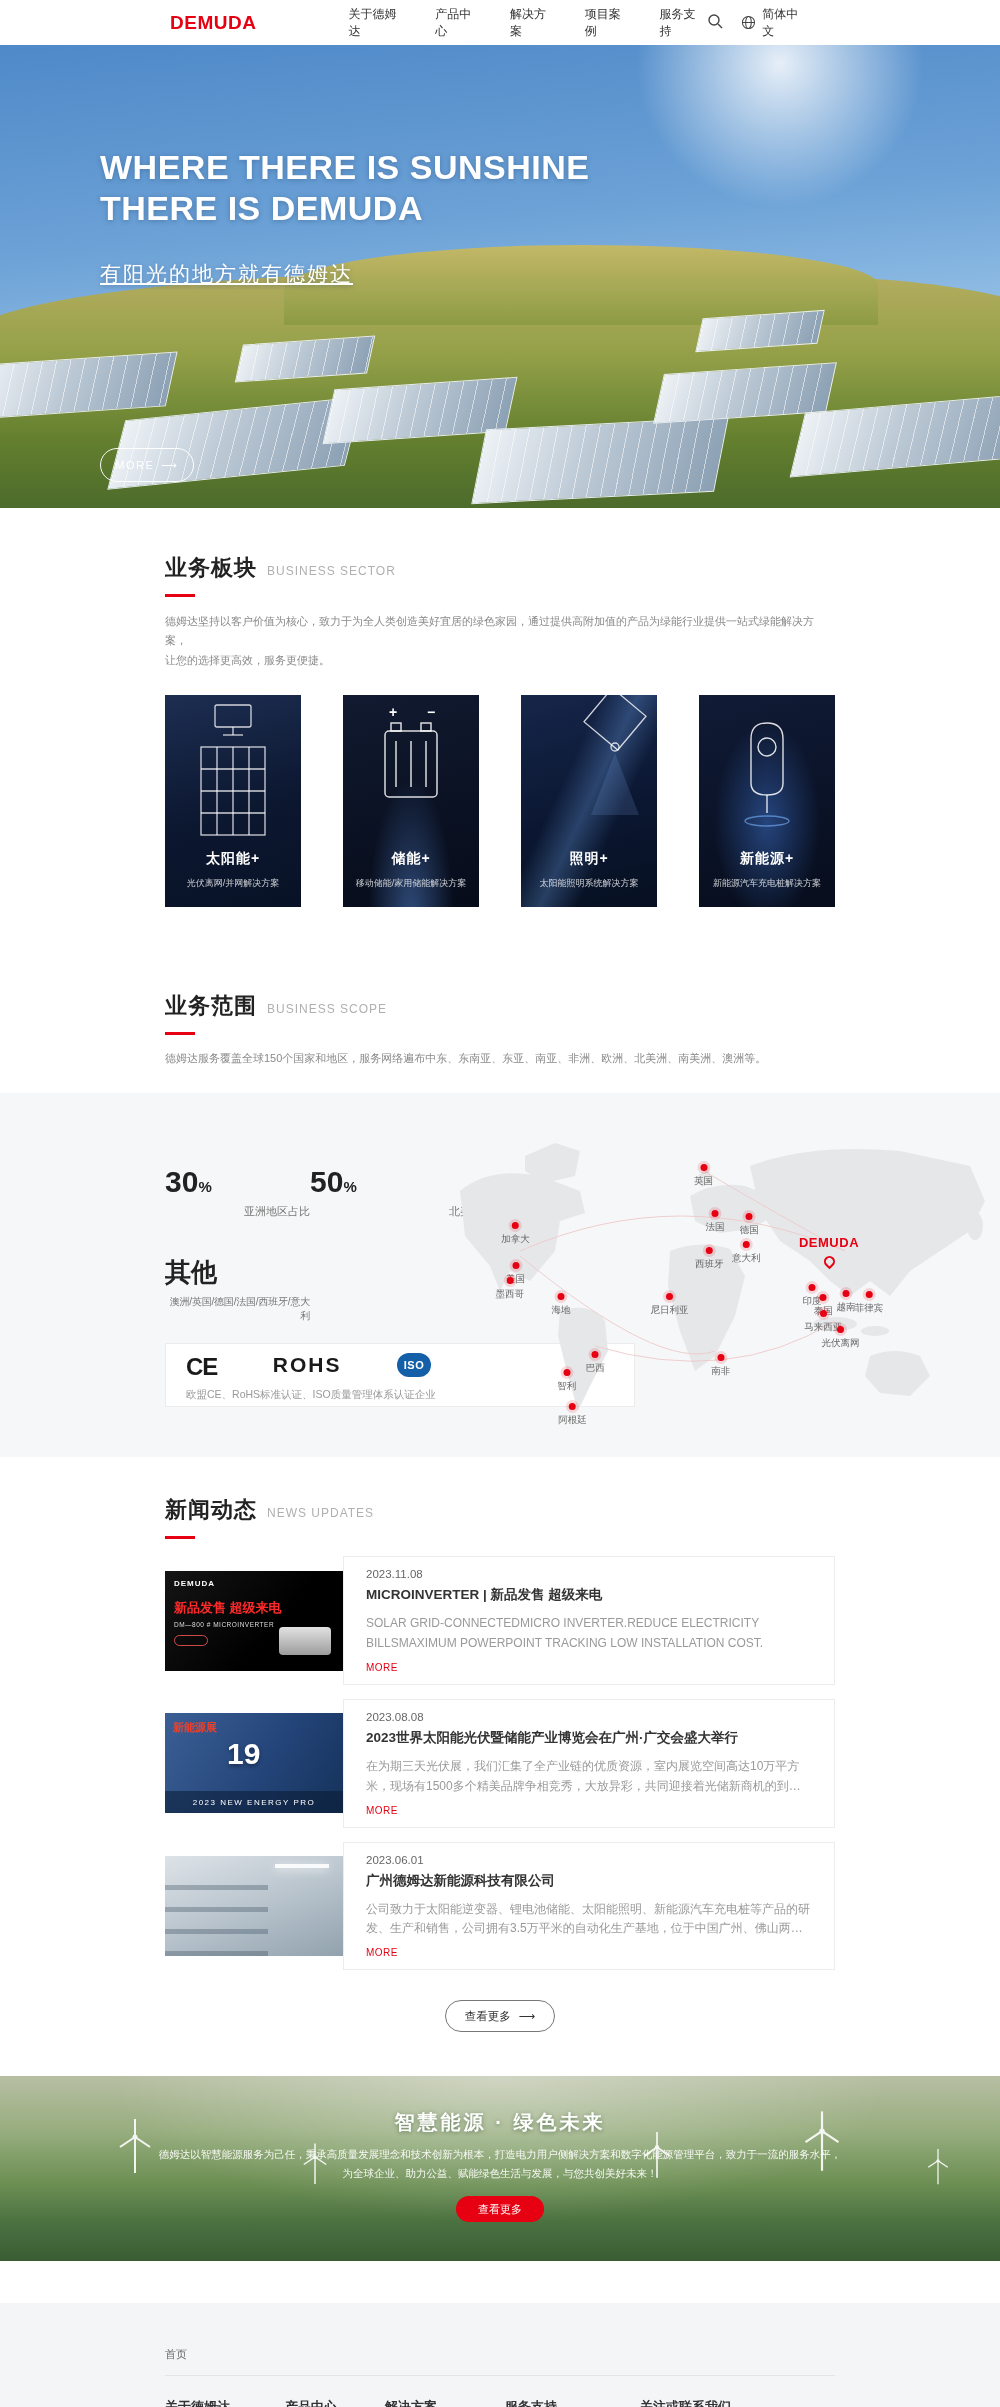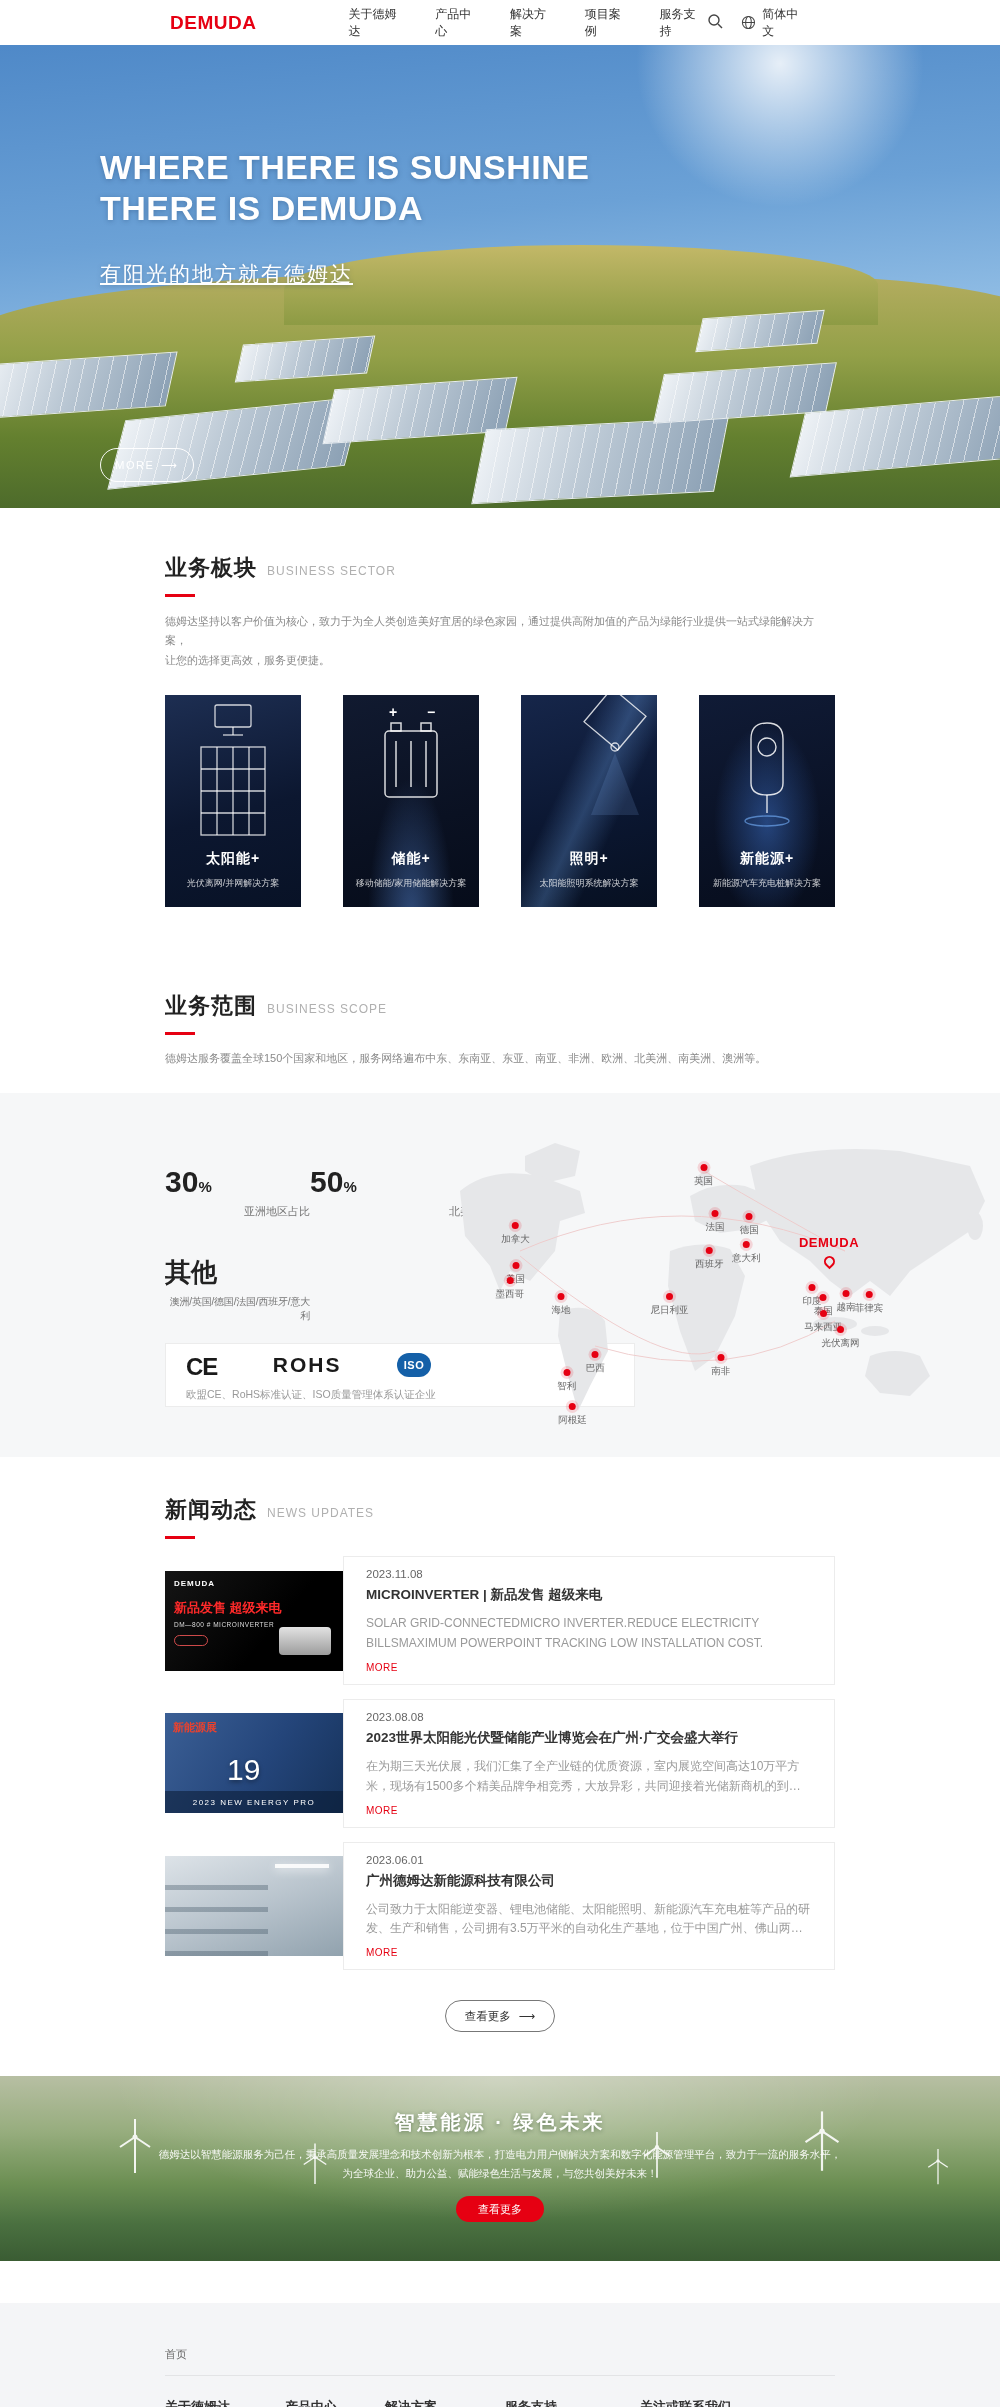--- a/index.html
+++ b/index.html
@@ -103,21 +103,21 @@
   .news-more { font-size:10px; color:#e60012; margin-top:8px; letter-spacing:.5px; }
   .thumb1 { background:linear-gradient(130deg,#151515 0%,#000 60%); color:#fff; }
   .t1-brand { position:absolute; left:9px; top:8px; font-size:8px; font-weight:800; color:#fff; letter-spacing:1px; }
   .t1-title { position:absolute; left:9px; top:28px; font-size:13px; font-weight:800; color:#ff2a2a; }
   .t1-sub { position:absolute; left:9px; top:50px; font-size:6.5px; color:#ddd; letter-spacing:.5px; }
   .t1-pill { position:absolute; left:9px; top:64px; width:34px; height:11px; border:1px solid rgba(255,90,90,.8); border-radius:6px; }
   .t1-device { position:absolute; right:12px; bottom:16px; width:52px; height:28px; border-radius:4px;
     background:linear-gradient(180deg,#e2e2e2,#9c9c9c); box-shadow:0 3px 6px rgba(0,0,0,.6); }
   .thumb2 { background:linear-gradient(120deg,#3b5f95 0%,#24457a 55%,#16325a 100%); }
   .t2-badge { position:absolute; left:8px; top:7px; font-size:11px; font-weight:800; color:#e8422e; }
-  .t2-big { position:absolute; left:62px; top:40px; font-size:30px; font-weight:400; color:#fff; text-shadow:0 2px 4px rgba(0,0,0,.4); }
+  .t2-big { position:absolute; left:62px; top:24px; font-size:30px; font-weight:700; color:#fff; text-shadow:0 2px 4px rgba(0,0,0,.4); }
   .t2-caption { position:absolute; left:0; right:0; bottom:6px; text-align:center; font-size:8px; color:#fff; letter-spacing:1.5px; }
   .t2-strip { position:absolute; left:0; right:0; bottom:0; height:22px; background:rgba(10,25,50,.55); }
   .thumb3 { background:linear-gradient(160deg,#dde3e8 0%,#b9c4cd 50%,#91a2ae 100%); }
   .t3-shelf { position:absolute; left:0; top:12px; bottom:0; width:58%;
     background:repeating-linear-gradient(0deg, rgba(60,80,96,.35) 0 5px, rgba(0,0,0,0) 5px 22px); }
   .t3-light { position:absolute; right:8%; top:8px; width:30%; height:4px; background:rgba(255,255,255,.9); box-shadow:0 2px 10px rgba(255,255,255,.8); }
   .view-more { margin:30px auto 44px; width:110px; height:32px; border:1px solid #777; border-radius:16px;
     display:flex; align-items:center; justify-content:center; gap:8px; font-size:11.5px; color:#333; cursor:pointer; }
 
   

